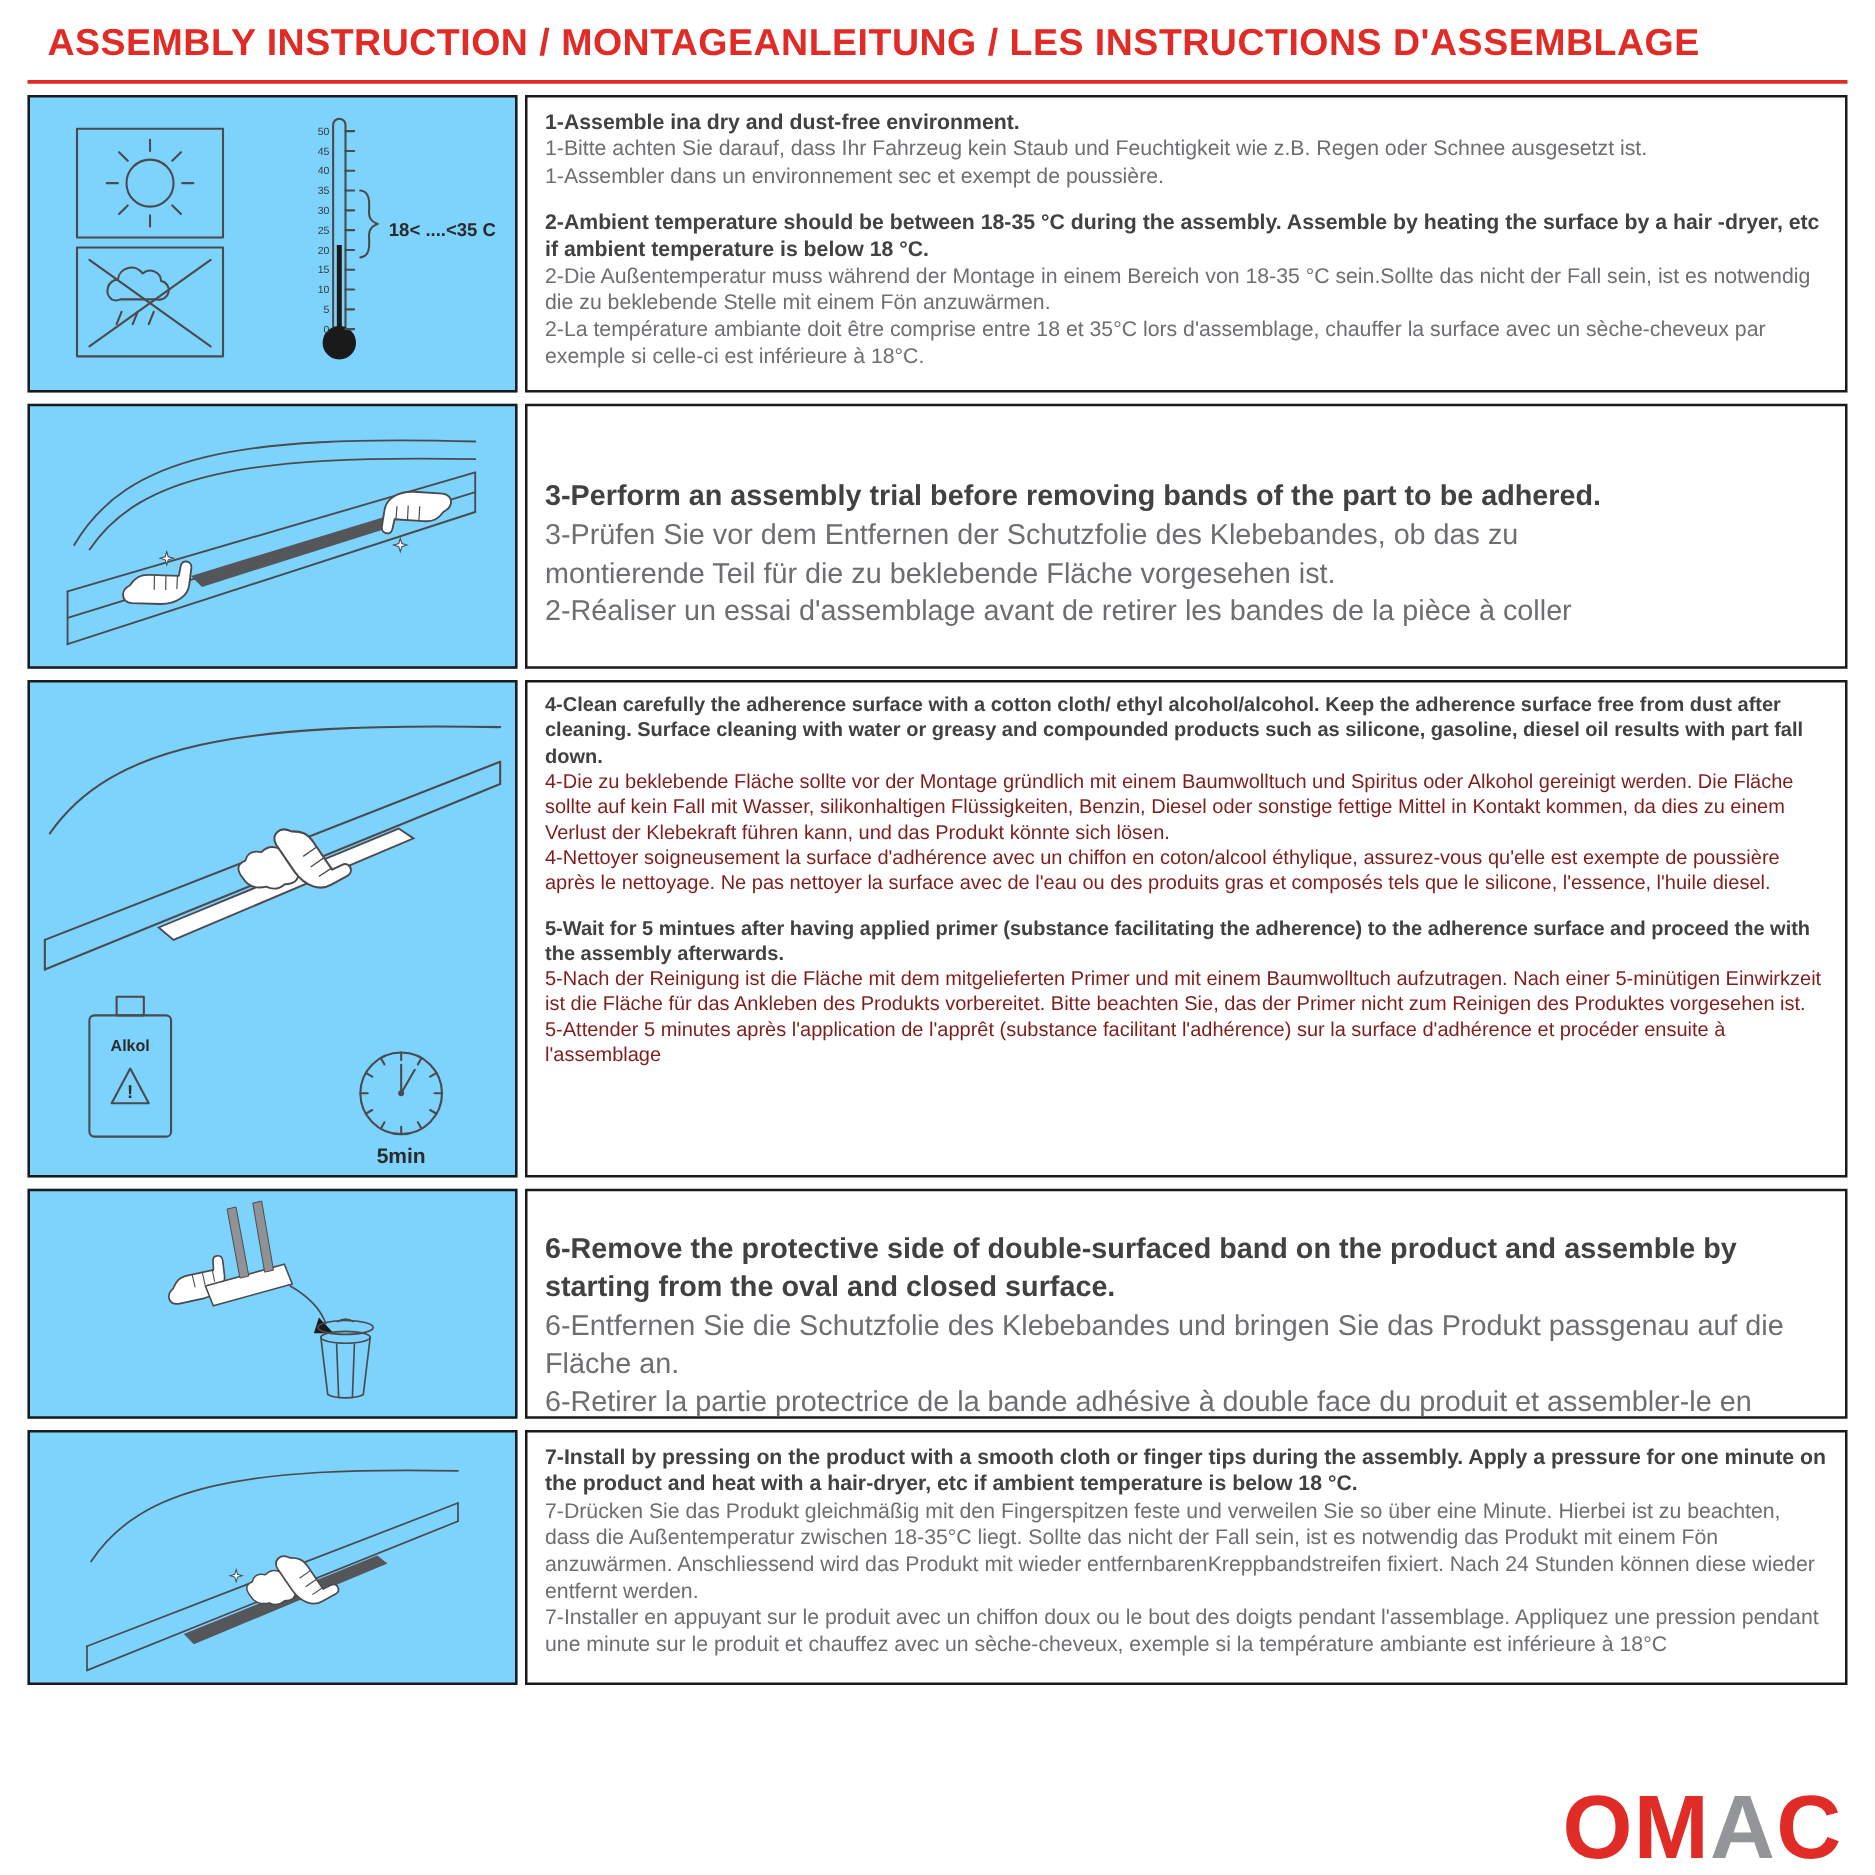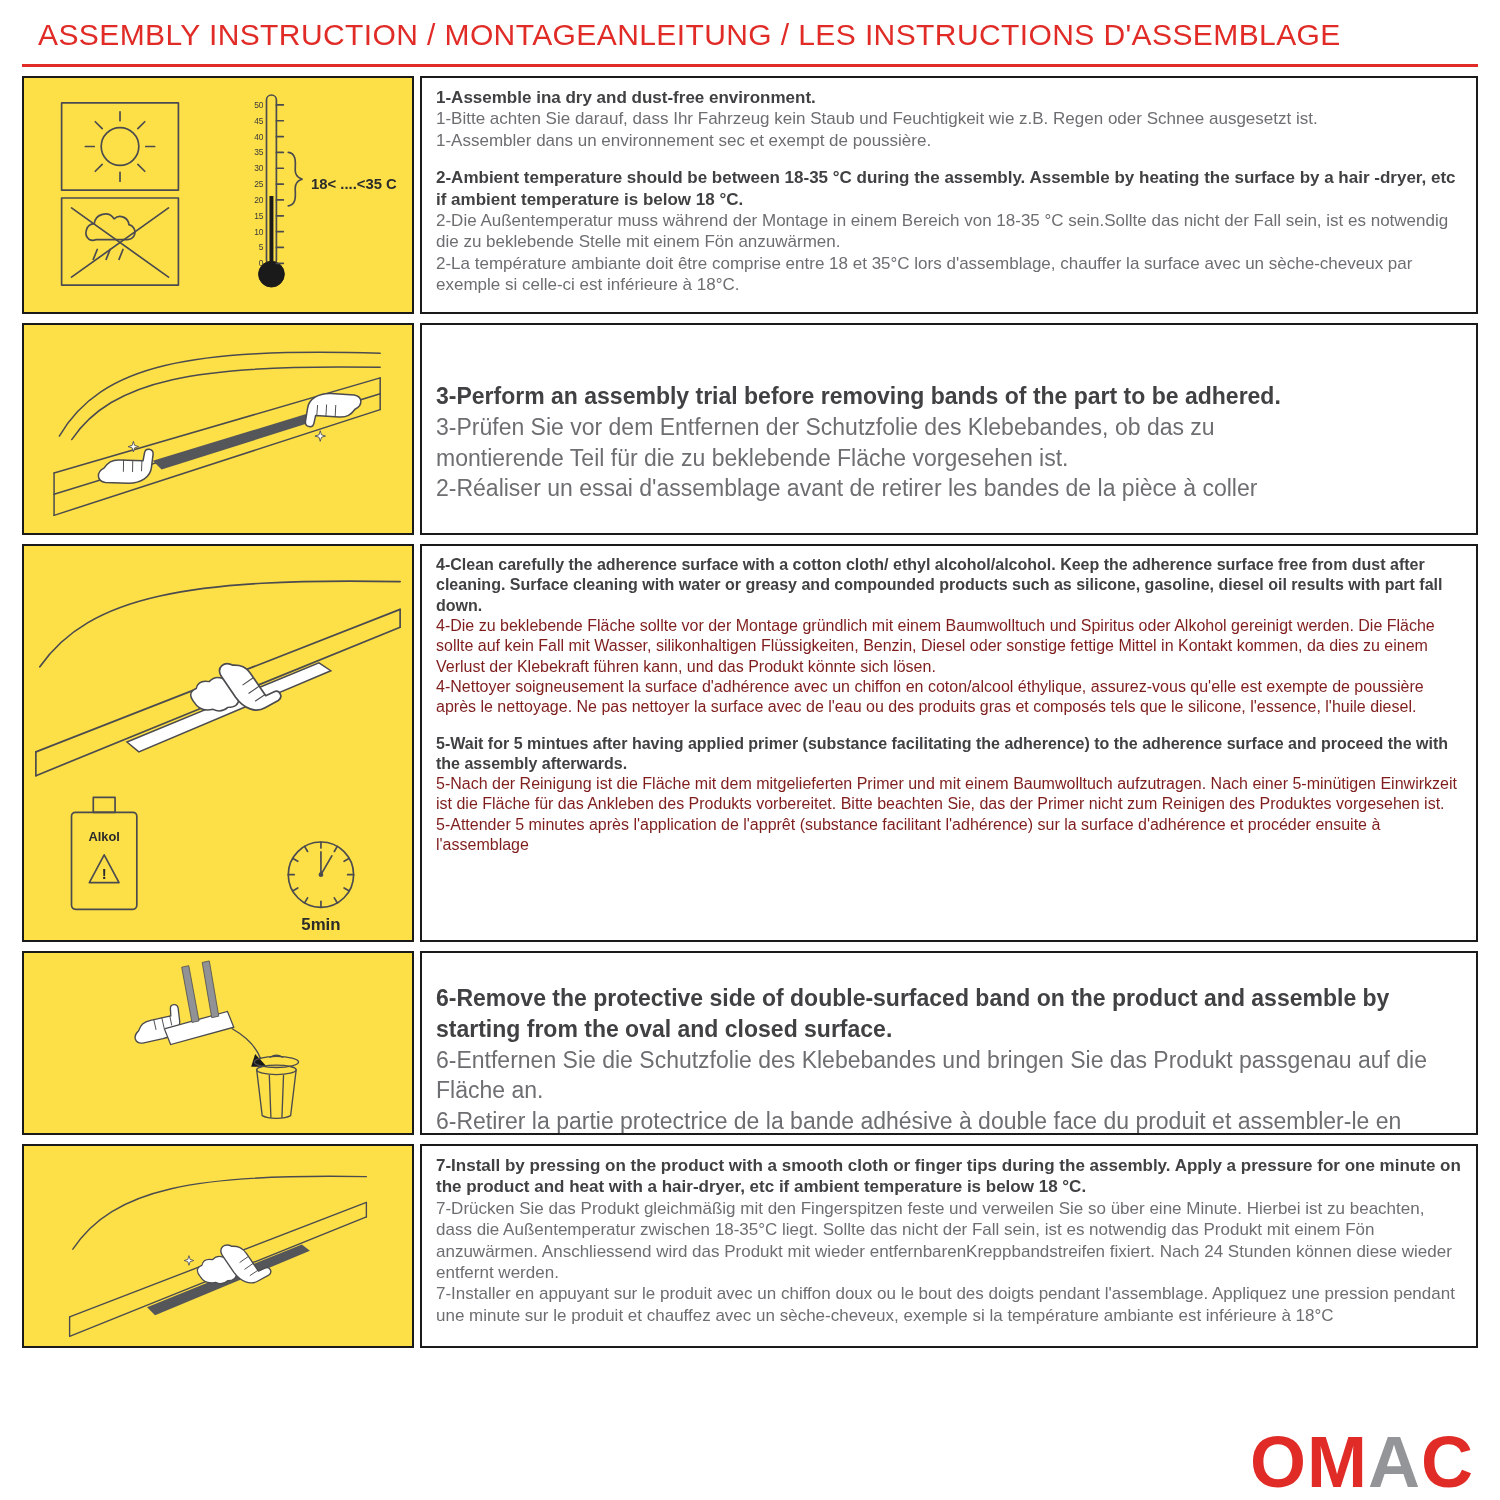--- a/index.html
+++ b/index.html
@@ -1,22 +1,22 @@
 <!DOCTYPE html>
 <html><head>
 <meta charset="utf-8">
 <style>
   *{margin:0;padding:0;box-sizing:border-box}
   html,body{background:#ffffff}
   body{width:1500px;height:1500px;position:relative;font-family:"Liberation Sans",sans-serif;color:#6d6e71;overflow:hidden}
   .page{position:absolute;inset:0;padding:12px 22px 0}
   .titlebar{border-bottom:3px solid #e02b27;padding:6px 16px 12px}
-  .titlebar h1{color:#e02b27;font-size:30px;font-weight:normal;letter-spacing:.4px;white-space:nowrap}
+  .titlebar h1{color:#e02b27;font-size:30px;font-weight:bold;letter-spacing:.4px;white-space:nowrap}
   .row{display:flex;gap:6px;margin-top:9px}
-  .illus{width:392px;flex:0 0 392px;border:2px solid #1a1a1a;background:#fde047;overflow:hidden}
+  .illus{width:392px;flex:0 0 392px;border:2px solid #1a1a1a;background:#7dd3fc;overflow:hidden}
   .illus svg{width:100%;height:100%;display:block}
   .txt{flex:1;border:2px solid #1a1a1a;background:#fff;padding:9px 14px;overflow:hidden}
   .txt p{margin:0}
   .small p{font-size:17px;line-height:1.26;color:#6d6e71}
   .dense p{font-size:16px;line-height:1.27;color:#7f1d1d}
   .big p{font-size:23px;line-height:1.34;color:#6d6e71}
   p.b{color:#414042;font-weight:bold}
   p.gap{margin-top:16px}
   .r1{height:238px}.r2{height:212px}.r3{height:398px}.r4{height:184px}.r5{height:204px}
   .pad-mid{padding-top:56px}

